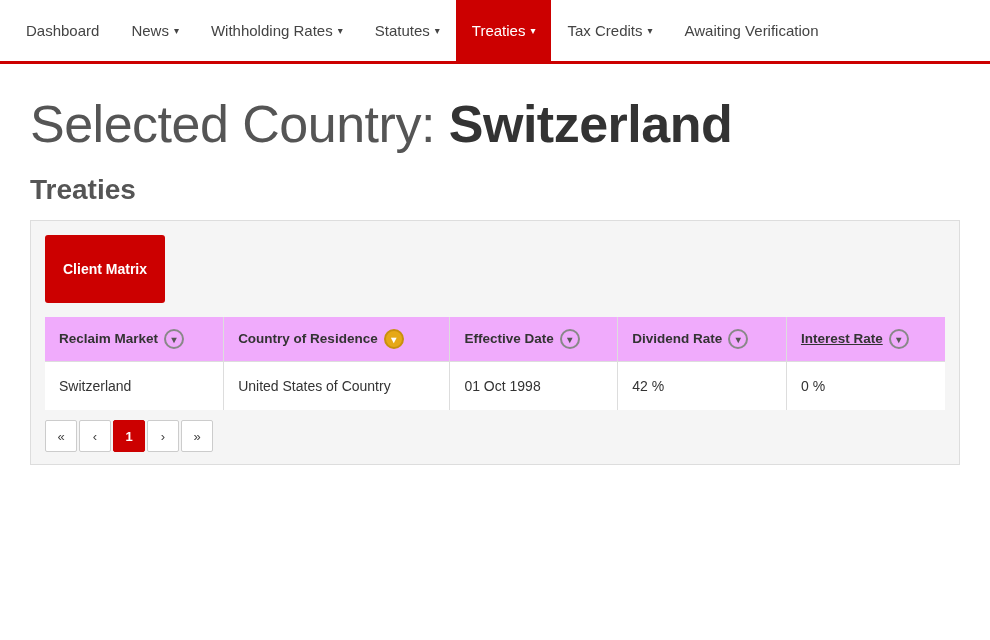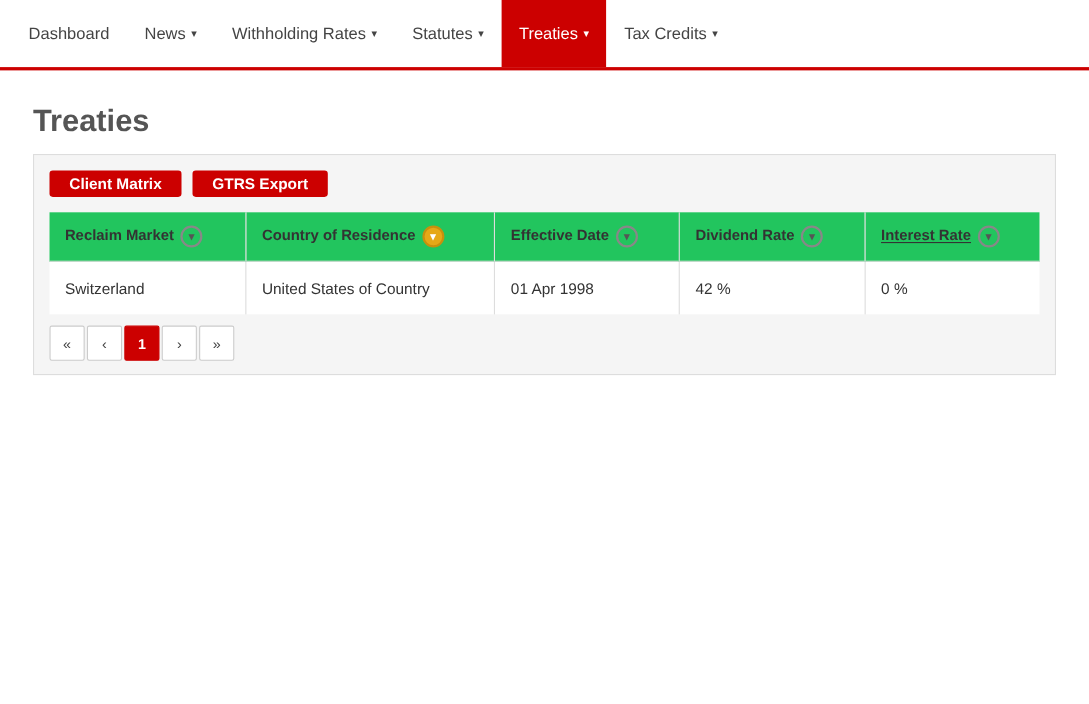--- a/index.html
+++ b/index.html
@@ -66,35 +66,35 @@
     .toolbar {
       display: flex;
       gap: 10px;
       margin-bottom: 14px;
     }
 
     .btn-red {
       background: #cc0000;
       color: #fff;
       border: none;
-      padding: 4px 18px;
+      padding: 26px 18px;
       font-size: 14px;
       font-weight: 600;
       cursor: pointer;
       border-radius: 3px;
     }
 
     table {
       width: 100%;
       border-collapse: collapse;
       background: #fff;
     }
 
     thead tr {
-      background: #22c55e;
+      background: #f0abfc;
     }
 
     th {
       text-align: left;
       padding: 12px 14px;
       font-size: 13.5px;
       font-weight: 600;
       color: #333;
       border-right: 1px solid #ddd;
       white-space: nowrap;
@@ -162,47 +162,50 @@
 </head>
 <body>
 
 <nav id="nav-bar">
     <div class="nav-item">Dashboard</div>
     <div class="nav-item">News<span class="caret"> ▾</span></div>
     <div class="nav-item">Withholding Rates<span class="caret"> ▾</span></div>
     <div class="nav-item">Statutes<span class="caret"> ▾</span></div>
     <div class="nav-item active">Treaties<span class="caret"> ▾</span></div>
     <div class="nav-item">Tax Credits<span class="caret"> ▾</span></div>
+    <div class="nav-item">Awaiting Verification</div>
   </nav>
 
 <div class="page-content">
+  <h1 class="page-title">
+    <span>Selected Country: </span><strong>Switzerland</strong>
+  </h1>
 
   <h2 class="section-title">Treaties</h2>
 
   <div class="table-container">
     <div class="toolbar">
       <button class="btn-red">Client Matrix</button>
-      <button class="btn-red">GTRS Export</button>
     </div>
 
     <table>
       <thead>
         <tr id="table-head">
             <th>Reclaim Market<span class="sort-icon">▾</span></th>
             <th>Country of Residence<span class="sort-icon active">▾</span></th>
             <th>Effective Date<span class="sort-icon">▾</span></th>
             <th>Dividend Rate<span class="sort-icon">▾</span></th>
             <th>Interest Rate<span class="sort-icon">▾</span></th>
           </tr>
       </thead>
       <tbody id="table-body">
           <tr>
             <td>Switzerland</td>
             <td>United States of Country</td>
-            <td>01 Apr 1998</td>
+            <td>01 Oct 1998</td>
             <td>42 %</td>
             <td>0 %</td>
           </tr>
         </tbody>
     </table>
 
     <div class="pagination" id="pagination-bar">
         <div class="page-btn">«</div>
         <div class="page-btn">‹</div>
         <div class="page-btn active">1</div>

